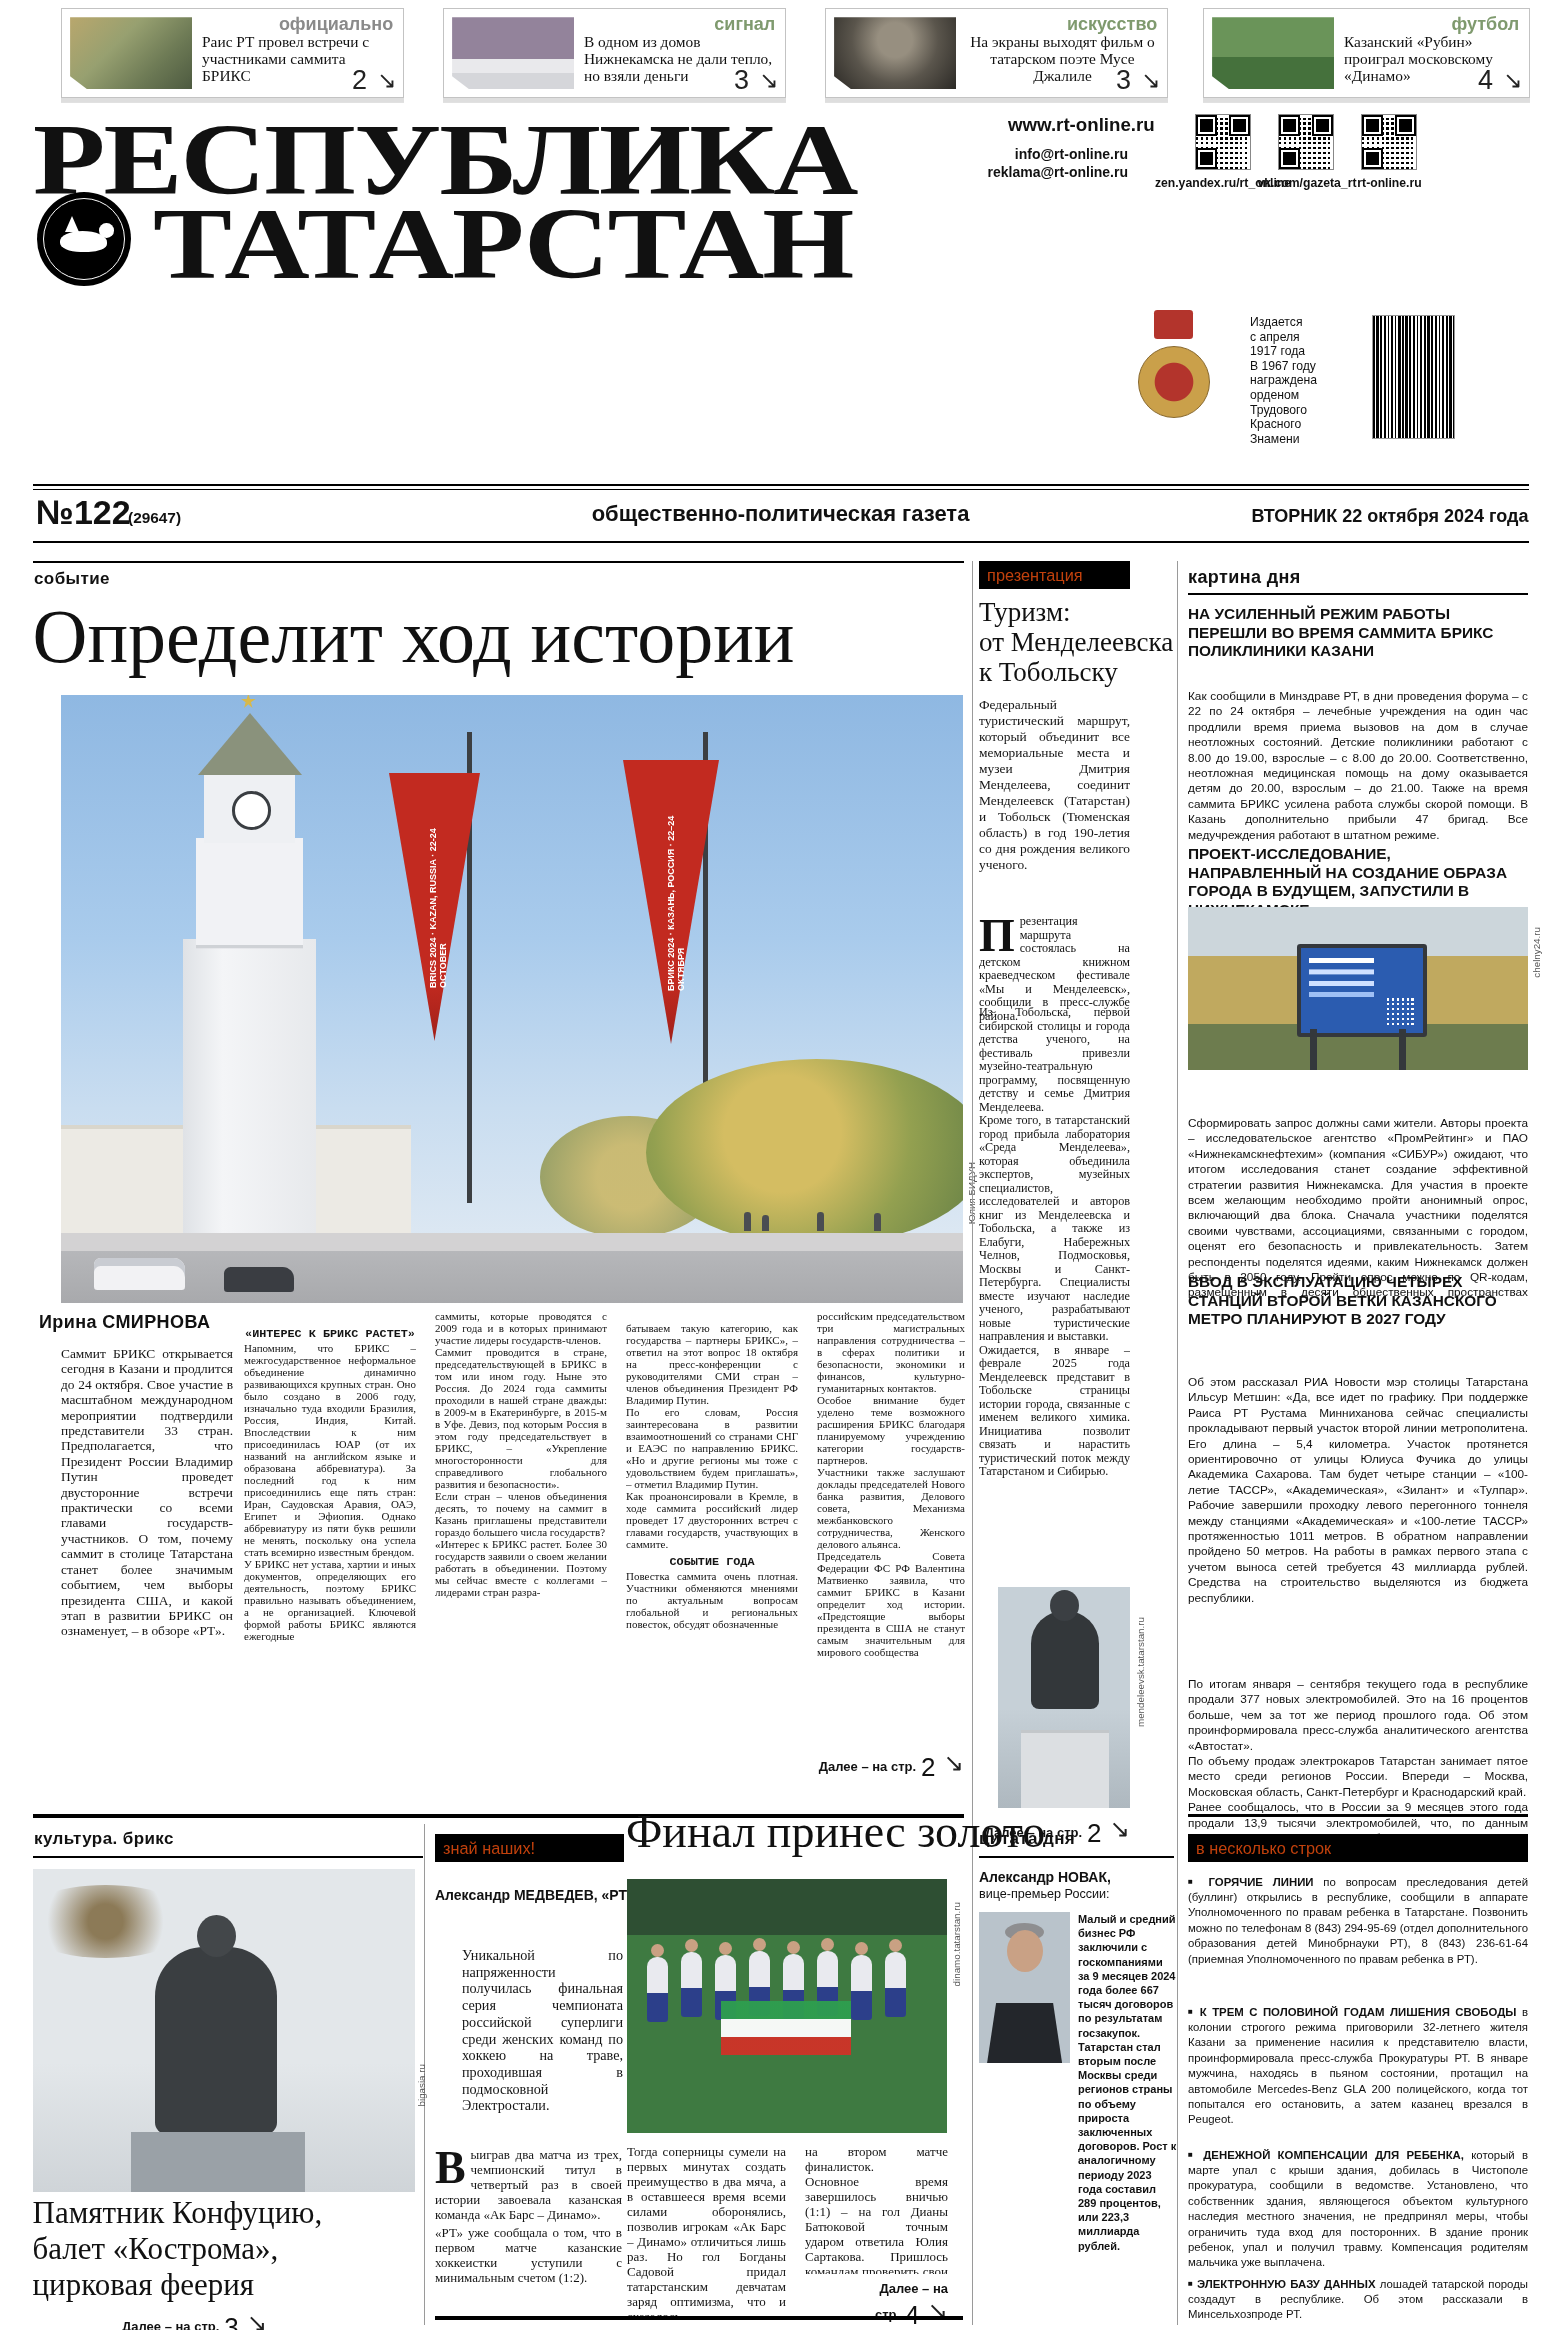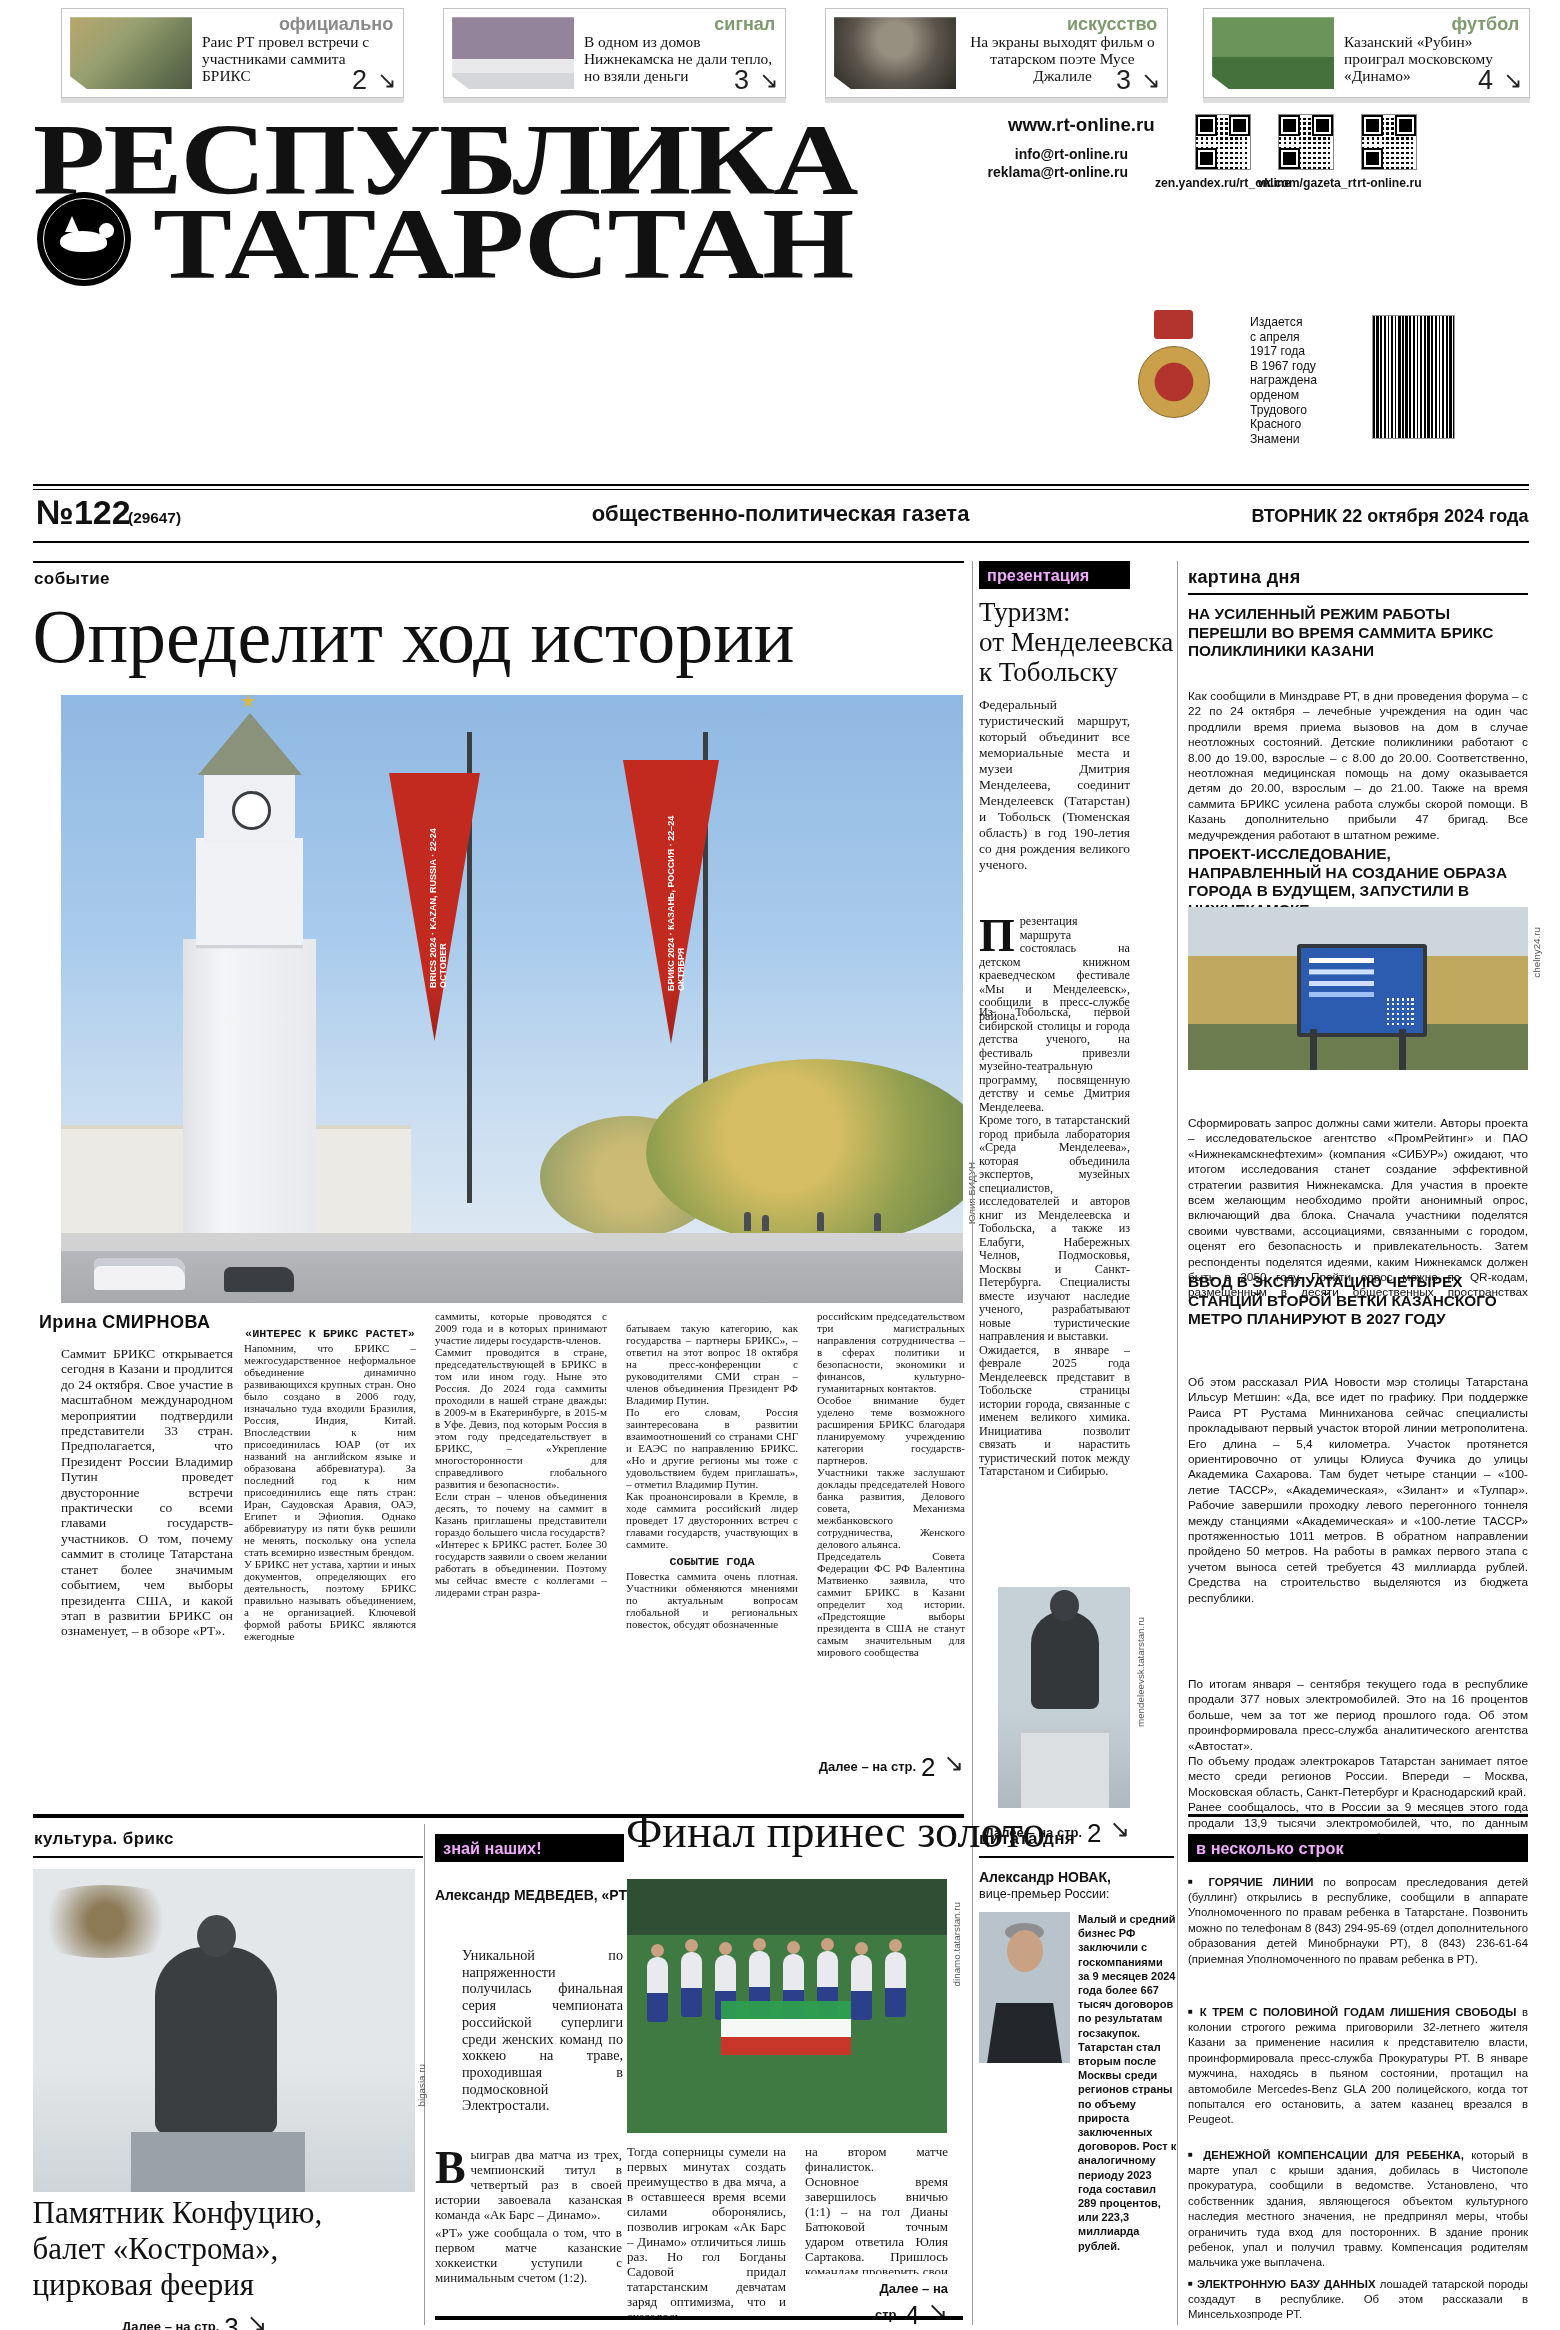--- a/index.html
+++ b/index.html
@@ -57,21 +57,21 @@
            background:repeating-linear-gradient(90deg,#000 0 1.6px,#fff 1.6px 3.3px,#000 3.3px 5.7px,#fff 5.7px 7.3px);}
 
   
   .issnum{position:absolute;left:36px;top:493px;font-weight:bold;font-size:34px;}
   .isscode{position:absolute;left:128px;top:509px;font-weight:bold;font-size:15.4px;}
   .isssub{position:absolute;left:0;top:501px;width:1561px;text-align:center;font-weight:bold;font-size:22px;}
   .issdate{position:absolute;right:32.5px;top:506px;font-weight:bold;font-size:18px;}
 
   
   .kick{position:absolute;font-weight:bold;font-size:17px;letter-spacing:0.4px;}
-  .bar{position:absolute;background:#000;color:#f0abfc;font-weight:bold;font-size:16.3px;
+  .bar{position:absolute;background:#000;color:#c2410c;font-weight:normal;font-size:16.3px;
        padding:4.9px 0 0 8.1px;box-sizing:border-box;height:28px;}
 
   
   .ev-head{position:absolute;left:32.5px;top:598px;font-family:"Liberation Serif",serif;font-size:76px;line-height:1;}
   .news{font-family:"Liberation Serif","DejaVu Serif",serif;text-align:justify;white-space:pre-line;color:#141414;}
   .ev-lead{position:absolute;left:61px;top:1346px;width:172px;height:406px;font-size:13.4px;line-height:15.4px;overflow:hidden;}
   .evc{position:absolute;top:1310px;width:172px;height:455px;font-size:11px;line-height:12px;overflow:hidden;}
   .cB{left:244px;} .cC{left:435px;} .cD{left:626px;} .cE{left:817px;width:148px;}
   .evsub{font-family:Liberation Mono, monospace;font-weight:bold;font-size:11.8px;line-height:14px;
          text-align:center;display:block;margin:4.9px 0 1.6px;white-space:normal;}

